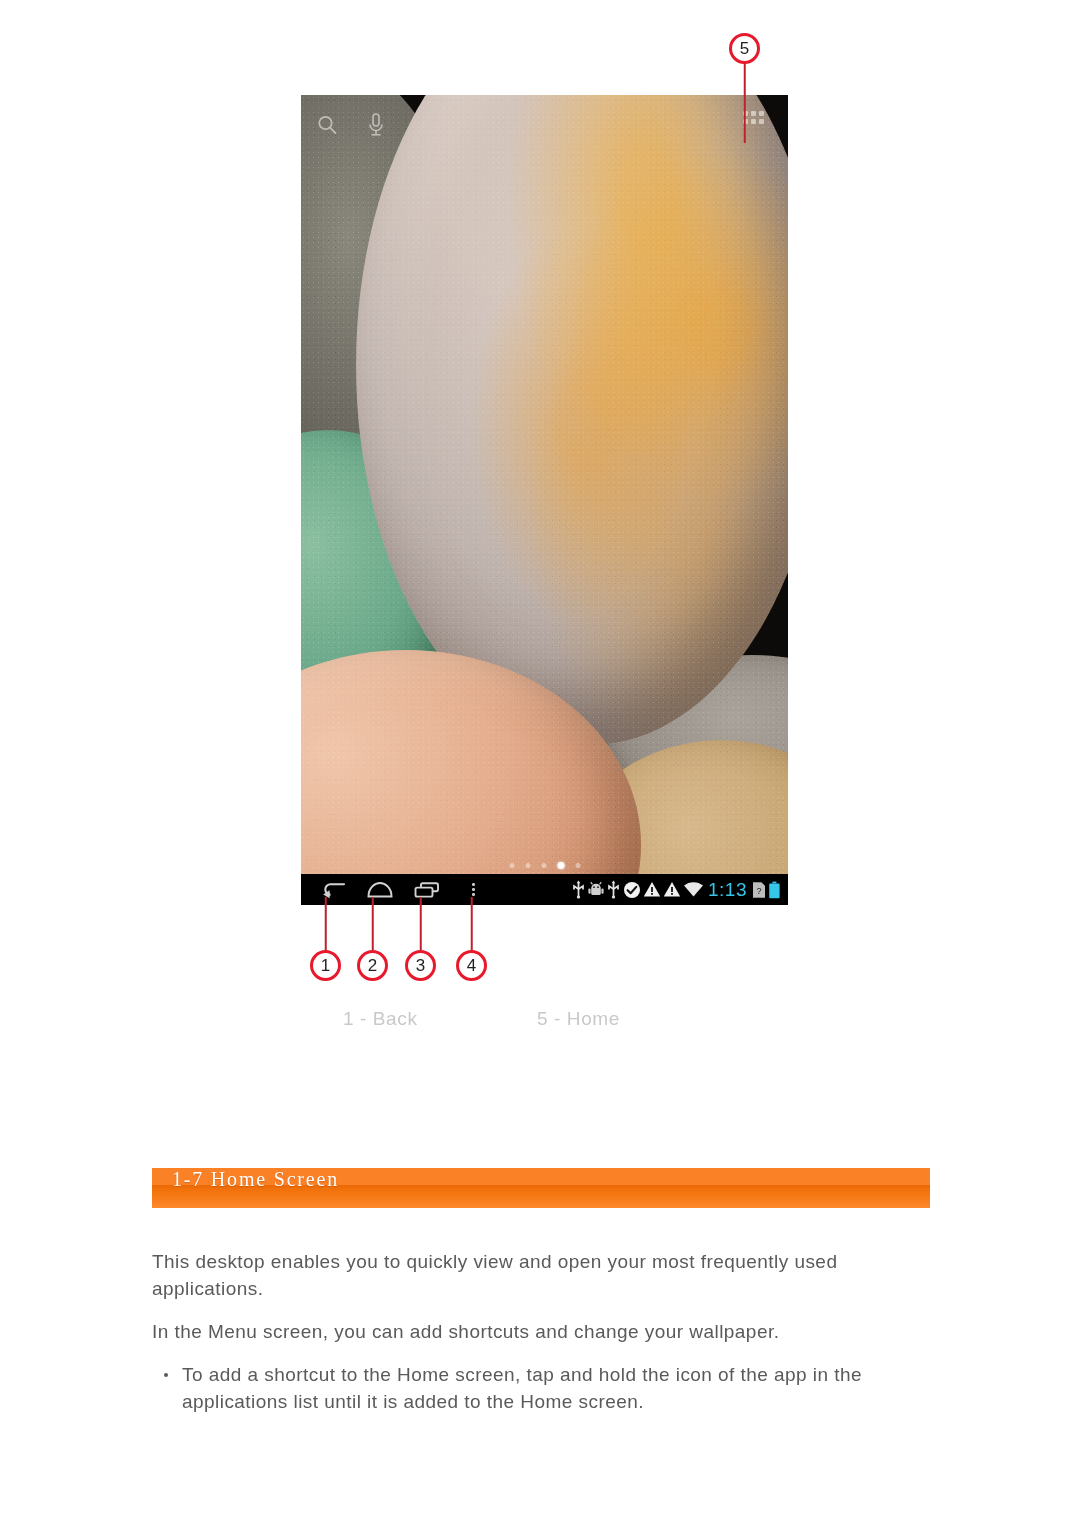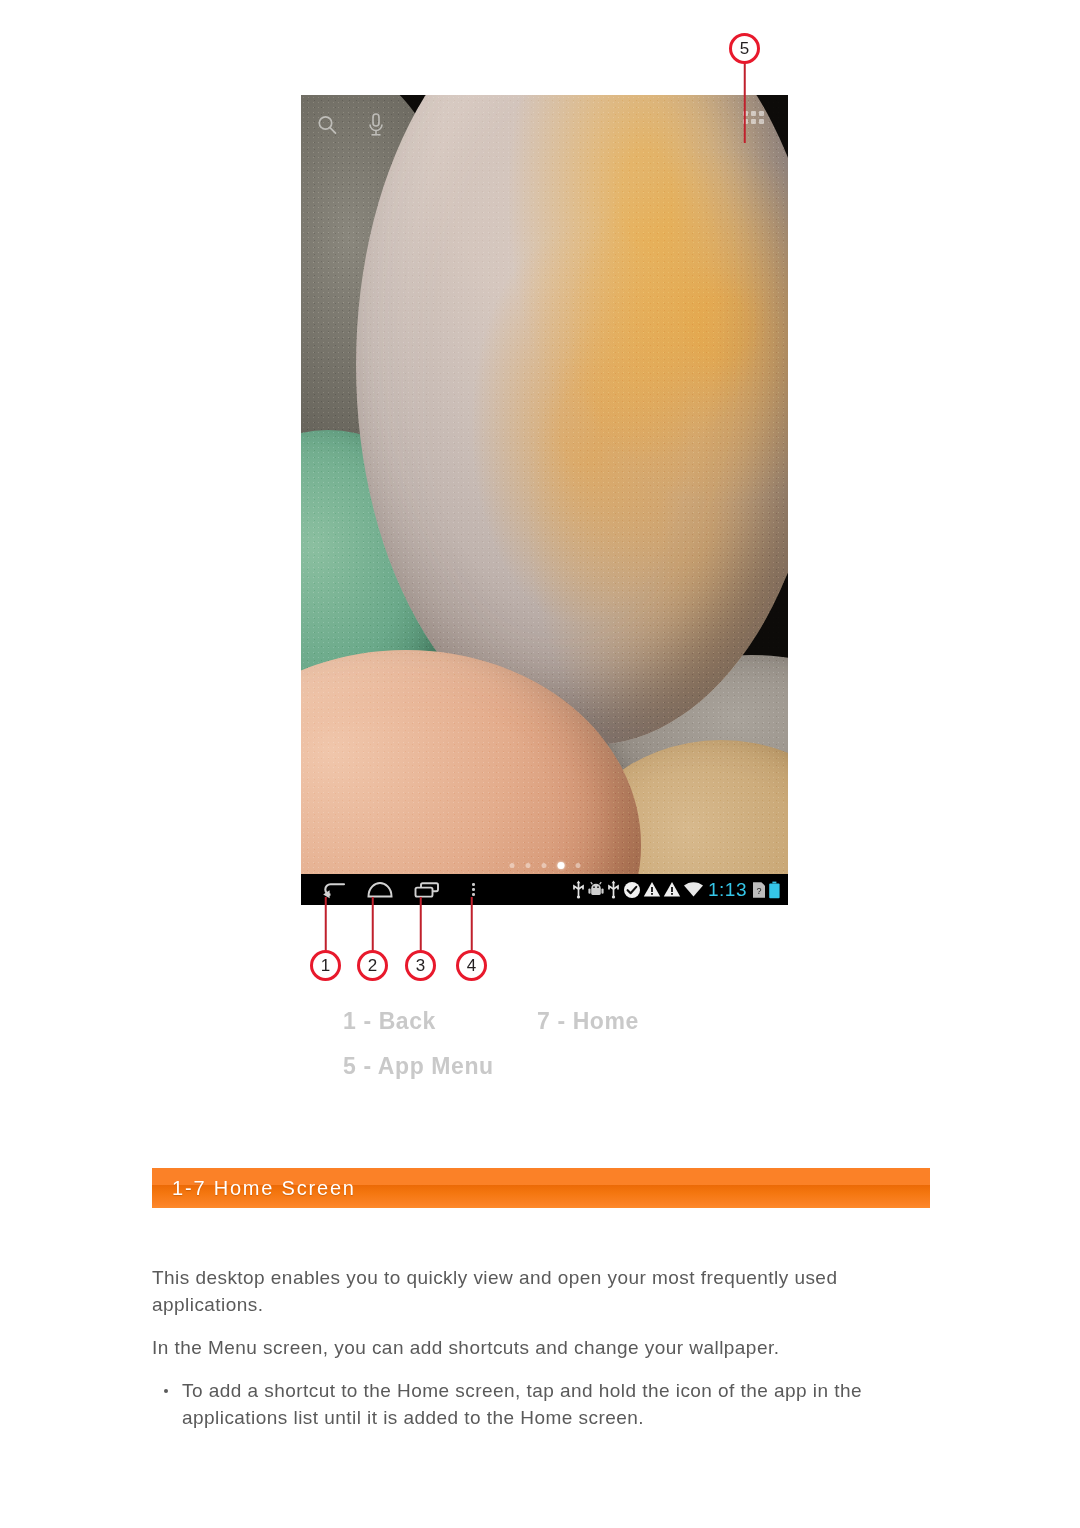--- a/index.html
+++ b/index.html
@@ -117,40 +117,40 @@
   .callout .stem{
     position:absolute;left:50%;transform:translateX(-50%);
     width:2.5px;background:#c0202c;z-index:1;
   }
   .callout.down .stem{top:28px;}
   .callout.up   .stem{bottom:28px;}
 
   
   #legend{
     position:absolute;left:343px;top:1008px;width:420px;
-    color:#c9c9c9;font-size:23px;letter-spacing:.6px;font-weight:bold;
+    color:#c9c9c9;font-size:19px;letter-spacing:.6px;
   }
   #legend .lrow{display:flex;margin-bottom:18px;}
   #legend .lcol{width:194px;white-space:nowrap;}
 
   
   #section-bar{
     position:absolute;left:152px;top:1168px;width:778px;height:40px;
     background:linear-gradient(to bottom,
        #fb8127 0%, #fb8127 42%, #ec6a06 43%, #f4760f 62%, #fb8225 90%, #fd8a2c 100%);
-    display:flex;align-items:center;
+    display:flex;font-family:Liberation Serif, serif;
   }
   #section-bar .title{
     color:#ffffff;font-size:20px;letter-spacing:1.8px;padding-left:20px;font-weight:normal;
     text-shadow:0 1px 1px rgba(140,60,0,.35);
   }
 
   
   #body-copy{position:absolute;left:152px;top:1248px;width:790px;color:#5a5a5a;}
-  #body-copy p{margin:16px 0 16px 0;font-size:19px;line-height:27px;letter-spacing:.45px;color:#5a5a5a;}
+  #body-copy p{margin:0 0 16px 0;font-size:19px;line-height:27px;letter-spacing:.45px;color:#5a5a5a;}
   #bullets{margin:14px 0 17px 0;padding:0;list-style:none;}
   #bullets li{
     position:relative;padding-left:30px;margin-bottom:3px;
     font-size:19px;line-height:27px;letter-spacing:.45px;color:#5a5a5a;
   }
   #bullets li::before{
     content:"";position:absolute;left:12px;top:12px;
     width:4px;height:4px;border-radius:50%;background:#5a5a5a;
   }
 </style>
@@ -328,24 +328,21 @@
   <div class="callout up" id="callout-4" style="left:456px;top:950px;">
     <div class="stem" style="height:56px;"></div>
     <div class="bubble">4</div>
   </div>
 
 </div>
 
 <div id="legend">
   <div class="lrow">
     <span class="lcol">1 - Back</span>
-    <span class="lcol">7 - Home</span>
-  </div>
-  <div class="lrow">
-    <span class="lcol">5 - App Menu</span>
+    <span class="lcol">5 - Home</span>
   </div>
 </div>
 
 <div id="section-bar">
   <span class="title">1-7 Home Screen</span>
 </div>
 
 <div id="body-copy">
   <p>This desktop enables you to quickly view and open your most frequently used applications.</p>
   <p>In the Menu screen, you can add shortcuts and change your wallpaper.</p>

